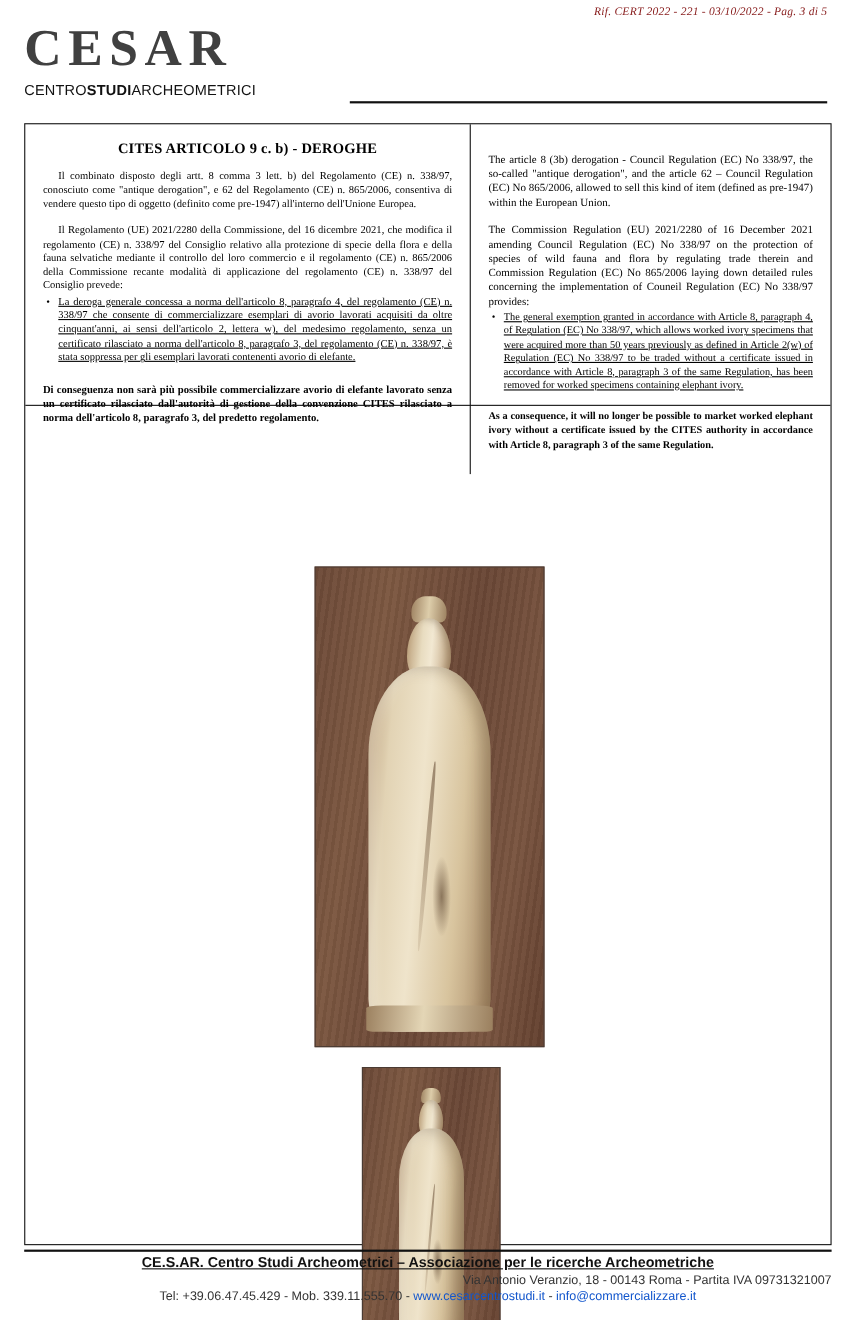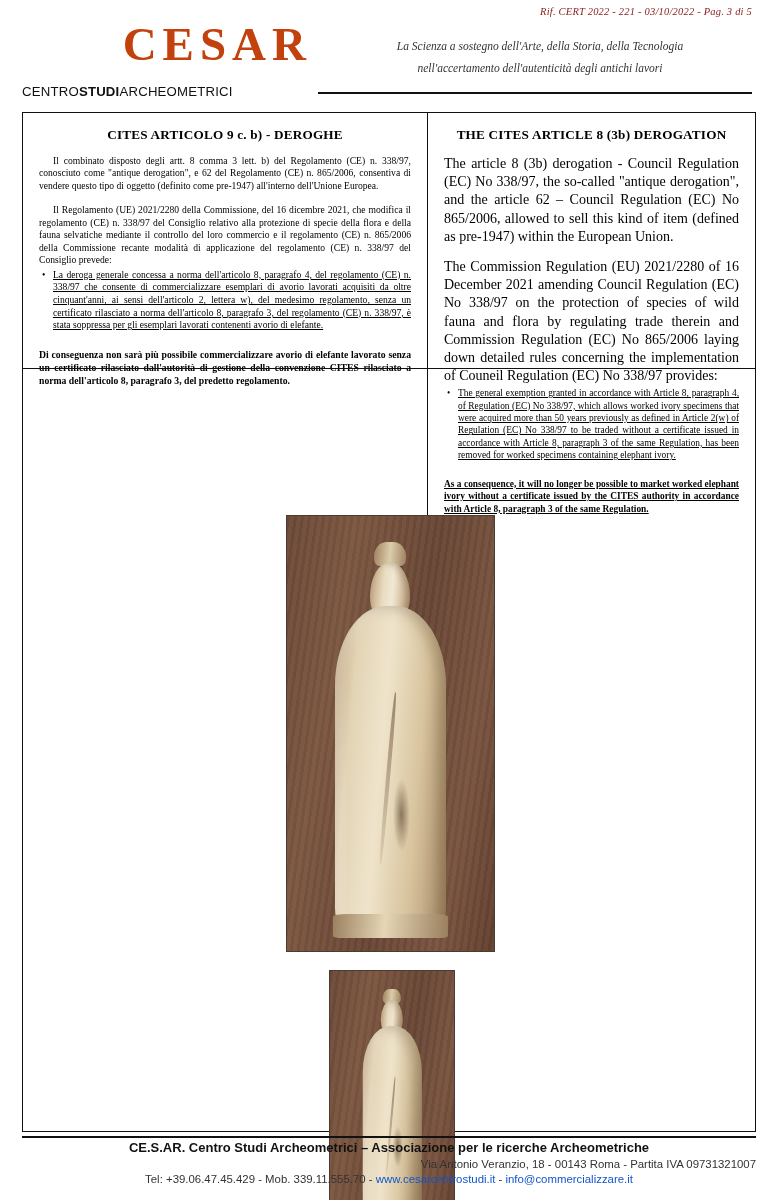--- a/index.html
+++ b/index.html
@@ -44,29 +44,28 @@
     left: 22px;
     top: 22px;
     width: 290px;
   }
   .logo-word {
     font-family: "Liberation Serif", serif;
     font-weight: bold;
     font-size: 47px;
     letter-spacing: 6px;
     line-height: 0.95;
-    color: #c2410c;
-    text-align: right;
+    color: #404040;
   }
   .logo-sub {
     font-family: "Liberation Sans", sans-serif;
     font-size: 13.2px;
     letter-spacing: 0.2px;
     color: #111;
-    margin-top: 17px;
+    margin-top: 7px;
     white-space: nowrap;
   }
   .logo-sub .bold {
     font-weight: bold;
   }
   .tagline {
     position: absolute;
     left: 330px;
     top: 36px;
     width: 420px;
@@ -128,21 +127,21 @@
     font-size: 13.2px;
   }
   .para {
     font-size: 9.6px;
     line-height: 1.30;
     text-align: justify;
     margin: 12px 0 2px 0;
     text-indent: 14px;
   }
   .col-right .para {
-    font-size: 14px;
+    font-size: 10px;
     line-height: 1.30;
     text-indent: 0;
   }
   ul.bullets {
     margin: 2px 0 2px 0;
     padding-left: 14px;
     list-style: none;
   }
   ul.bullets li {
     position: relative;
@@ -164,21 +163,20 @@
   }
   .bold-note {
     font-size: 9.7px;
     line-height: 1.34;
     font-weight: bold;
     text-align: justify;
     margin-top: 16px;
   }
   .col-right .bold-note {
     font-size: 9.4px;
-    text-decoration: underline;
   }
 
   
   .media-divider {
     position: absolute;
     left: 0;
     right: 0;
     top: 255px;
     height: 1px;
     background: #111;
@@ -314,20 +312,21 @@
     top: 1136px;
     height: 2px;
     background: #111;
   }
   .footer-line1 {
     font-family: "Liberation Sans", sans-serif;
     font-weight: bold;
     font-size: 13px;
     color: #111;
     margin-bottom: 3px;
+    text-decoration: underline;
   }
   .footer-line2 {
     font-family: "Liberation Sans", sans-serif;
     font-size: 11.4px;
     color: #333;
     margin-bottom: 3px;
     text-align: right;
   }
   .footer-line3 {
     font-family: "Liberation Sans", sans-serif;
@@ -346,44 +345,39 @@
   <div class="header">
     <div class="ref-line">Rif. CERT 2022 - 221 - 03/10/2022 - Pag. 3 di 5</div>
 
     <div class="logo-block">
       <div class="logo-word">CESAR</div>
       <div class="logo-sub">
         <span>CENTRO</span><span class="bold">STUDI</span><span>ARCHEOMETRICI</span>
       </div>
     </div>
 
-    <div class="tagline">
-      <div>La Scienza a sostegno dell'Arte, della Storia, della Tecnologia</div>
-      <div>nell'accertamento dell'autenticità degli antichi lavori</div>
-    </div>
 
     <div class="header-rule"></div>
   </div>
 
   <div class="main-box">
 
     <div class="cols">
 
       <div class="col col-left">
         <div class="col-title">CITES ARTICOLO 9 c. b) - DEROGHE</div>
         <p class="para">Il combinato disposto degli artt. 8 comma 3 lett. b) del Regolamento (CE) n. 338/97, conosciuto come "antique derogation", e 62 del Regolamento (CE) n. 865/2006, consentiva di vendere questo tipo di oggetto (definito come pre-1947) all'interno dell'Unione Europea.</p>
         <p class="para">Il Regolamento (UE) 2021/2280 della Commissione, del 16 dicembre 2021, che modifica il regolamento (CE) n. 338/97 del Consiglio relativo alla protezione di specie della flora e della fauna selvatiche mediante il controllo del loro commercio e il regolamento (CE) n. 865/2006 della Commissione recante modalità di applicazione del regolamento (CE) n. 338/97 del Consiglio prevede:</p>
         <ul class="bullets">
           <li>La deroga generale concessa a norma dell'articolo 8, paragrafo 4, del regolamento (CE) n. 338/97 che consente di commercializzare esemplari di avorio lavorati acquisiti da oltre cinquant'anni, ai sensi dell'articolo 2, lettera w), del medesimo regolamento, senza un certificato rilasciato a norma dell'articolo 8, paragrafo 3, del regolamento (CE) n. 338/97, è stata soppressa per gli esemplari lavorati contenenti avorio di elefante.</li>
         </ul>
         <p class="bold-note">Di conseguenza non sarà più possibile commercializzare avorio di elefante lavorato senza un certificato rilasciato dall'autorità di gestione della convenzione CITES rilasciato a norma dell'articolo 8, paragrafo 3, del predetto regolamento.</p>
       </div>
 
       <div class="col col-right">
-        <div class="col-title">THE CITES ARTICLE 8 (3b) DEROGATION</div>
         <p class="para">The article 8 (3b) derogation - Council Regulation (EC) No 338/97, the so-called "antique derogation", and the article 62 – Council Regulation (EC) No 865/2006, allowed to sell this kind of item (defined as pre-1947) within the European Union.</p>
         <p class="para">The Commission Regulation (EU) 2021/2280 of 16 December 2021 amending Council Regulation (EC) No 338/97 on the protection of species of wild fauna and flora by regulating trade therein and Commission Regulation (EC) No 865/2006 laying down detailed rules concerning the implementation of Couneil Regulation (EC) No 338/97 provides:</p>
         <ul class="bullets">
           <li>The general exemption granted in accordance with Article 8, paragraph 4, of Regulation (EC) No 338/97, which allows worked ivory specimens that were acquired more than 50 years previously as defined in Article 2(w) of Regulation (EC) No 338/97 to be traded without a certificate issued in accordance with Article 8, paragraph 3 of the same Regulation, has been removed for worked specimens containing elephant ivory.</li>
         </ul>
         <p class="bold-note">As a consequence, it will no longer be possible to market worked elephant ivory without a certificate issued by the CITES authority in accordance with Article 8, paragraph 3 of the same Regulation.</p>
       </div>
 
     </div>
 

